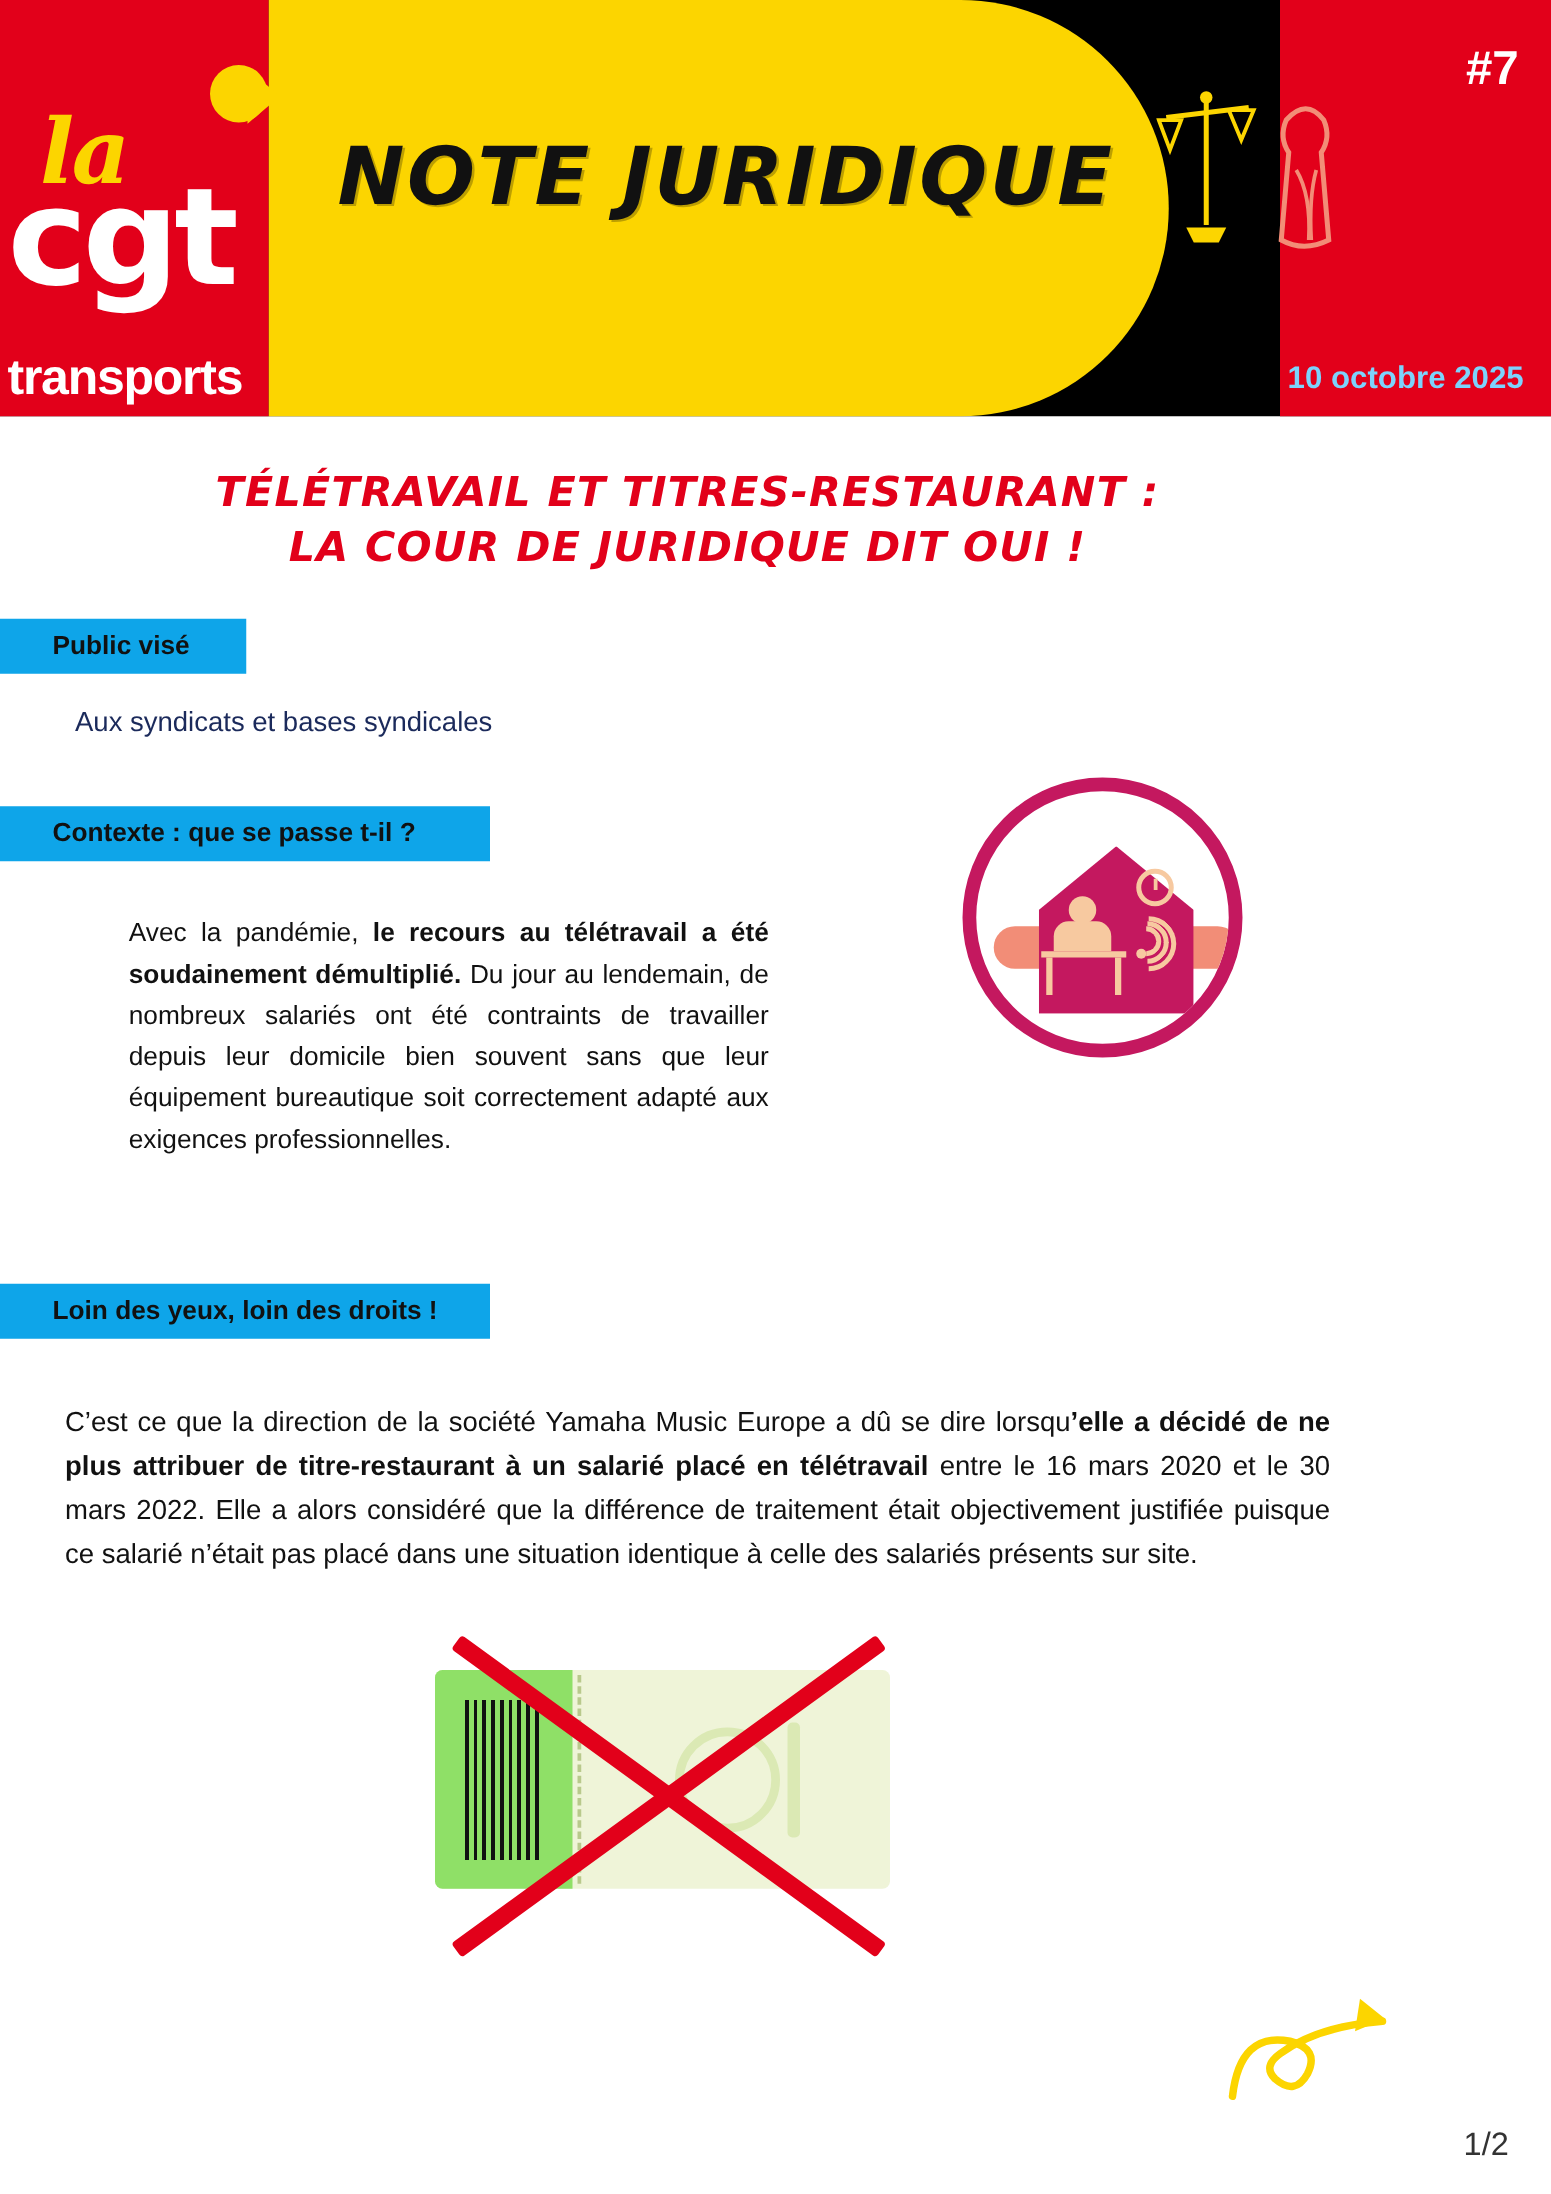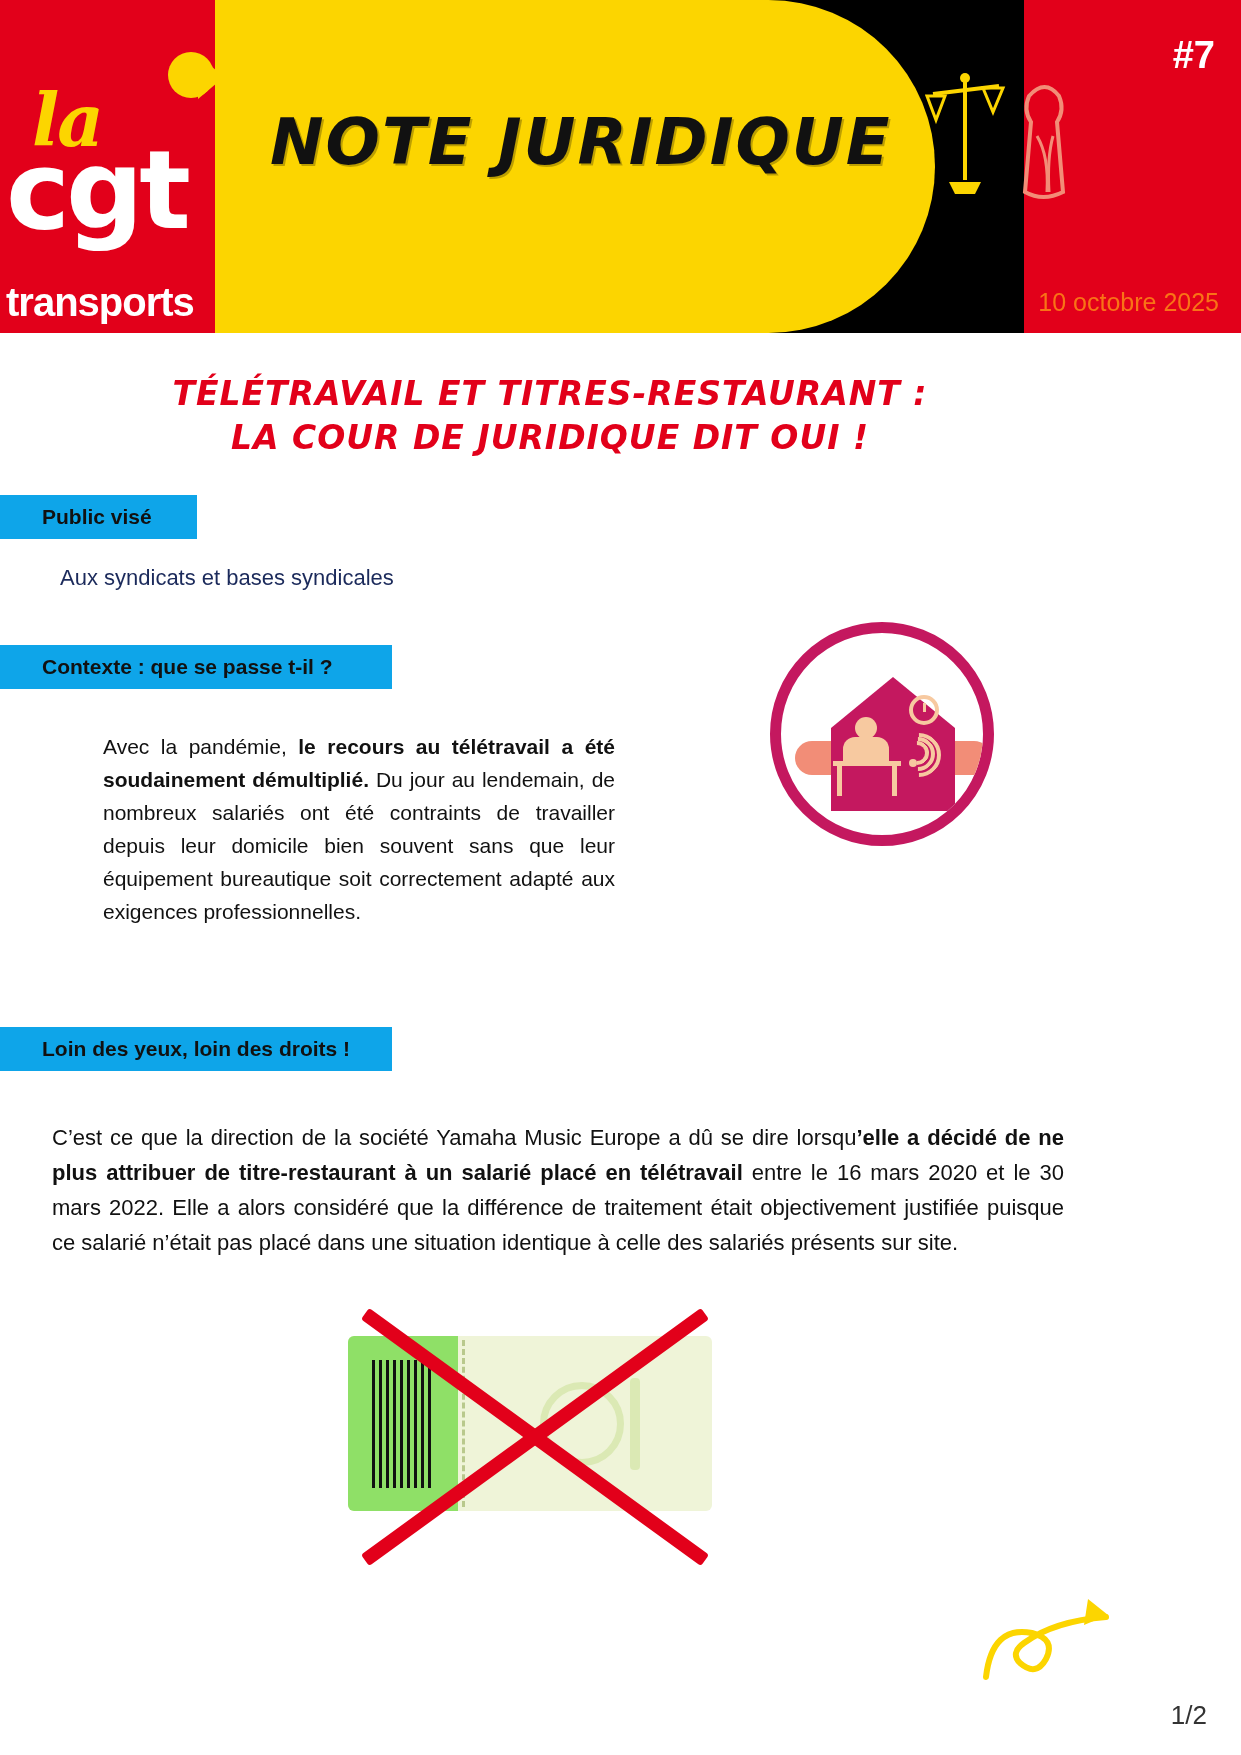--- a/index.html
+++ b/index.html
@@ -115,23 +115,23 @@
     right: 26px; top: 34px;
     font-family: "Liberation Sans", sans-serif;
     font-weight: bold;
     font-size: 38px;
     color: #ffffff;
   }
   .header-date {
     position: absolute;
     right: 22px; bottom: 16px;
     font-family: "Liberation Sans", sans-serif;
-    font-weight: normal;
+    font-weight: bold;
     font-size: 25px;
-    color: #f97316;
+    color: #7dd3fc;
   }
   .justice-icon {
     position: absolute;
     left: 925px; top: 60px;
     width: 150px; height: 200px;
   }
 
   
   .doc-title {
     position: absolute;

